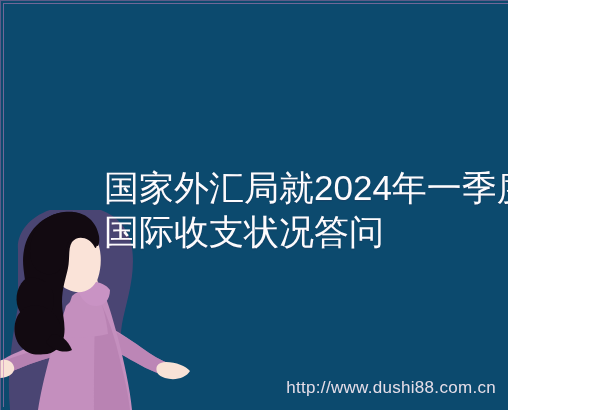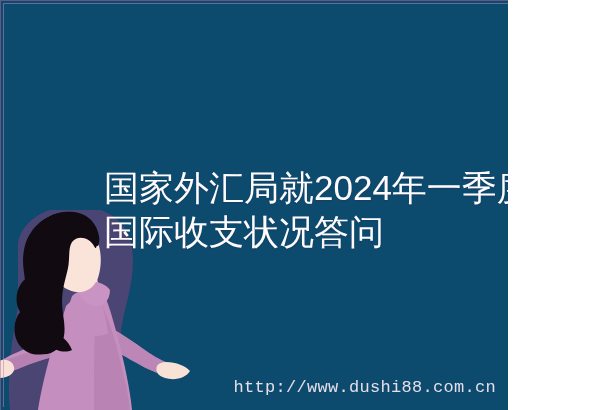--- a/index.html
+++ b/index.html
@@ -64,21 +64,21 @@
   #watermark {
     position: absolute;
     right: 12px;
     bottom: 12px;
     color: #f2e6ef;
     font-size: 17px;
     line-height: 20px;
     letter-spacing: 0.3px;
     opacity: 0.95;
     z-index: 6;
-    font-family: Liberation Mono, monospace;
+    font-family: Liberation Sans, sans-serif;
   }
 
   
   #illustration {
     position: absolute;
     left: 0;
     bottom: 0;
     width: 200px;
     height: 200px;
     z-index: 3;

